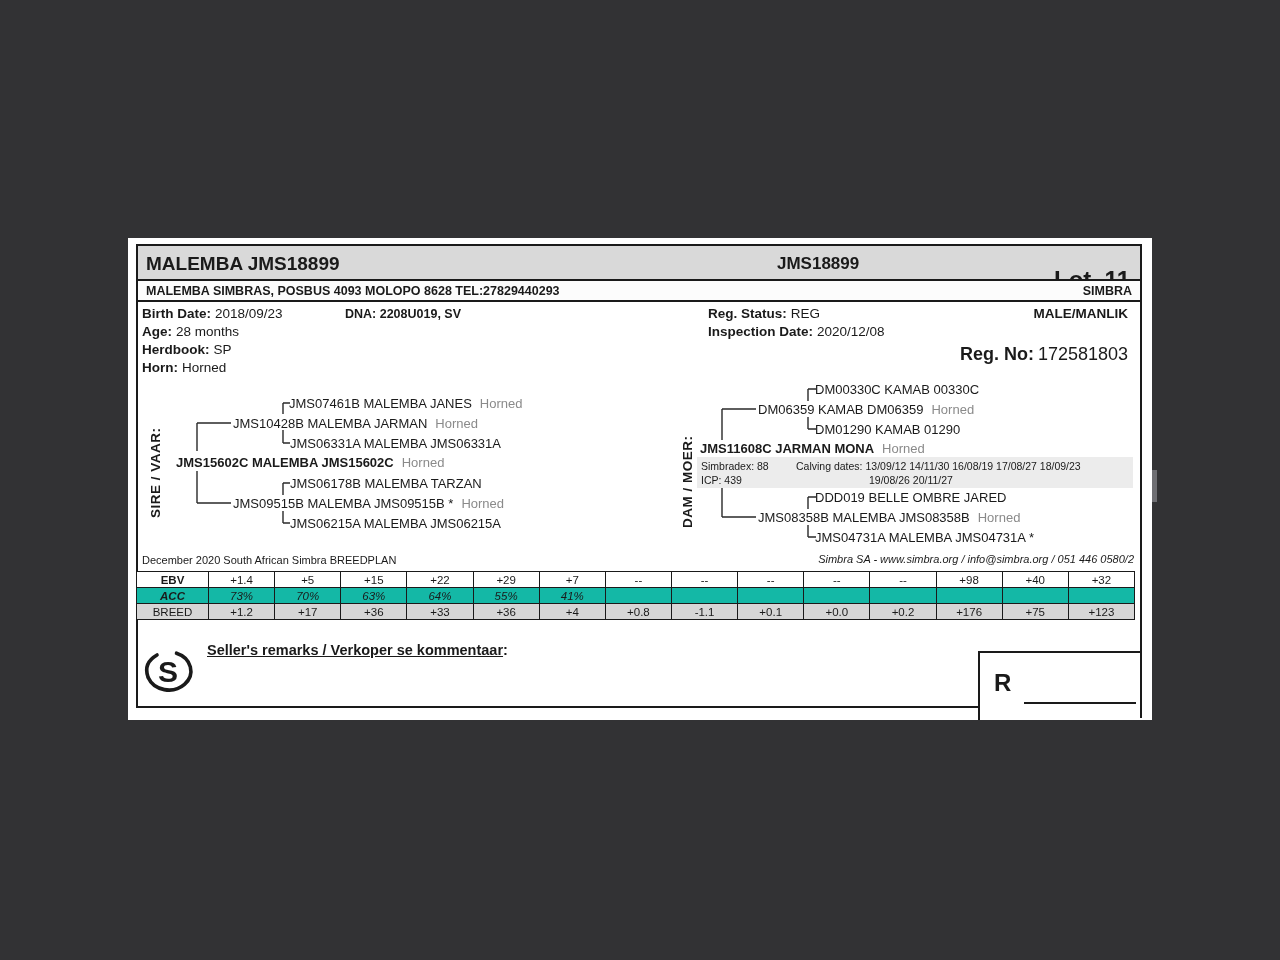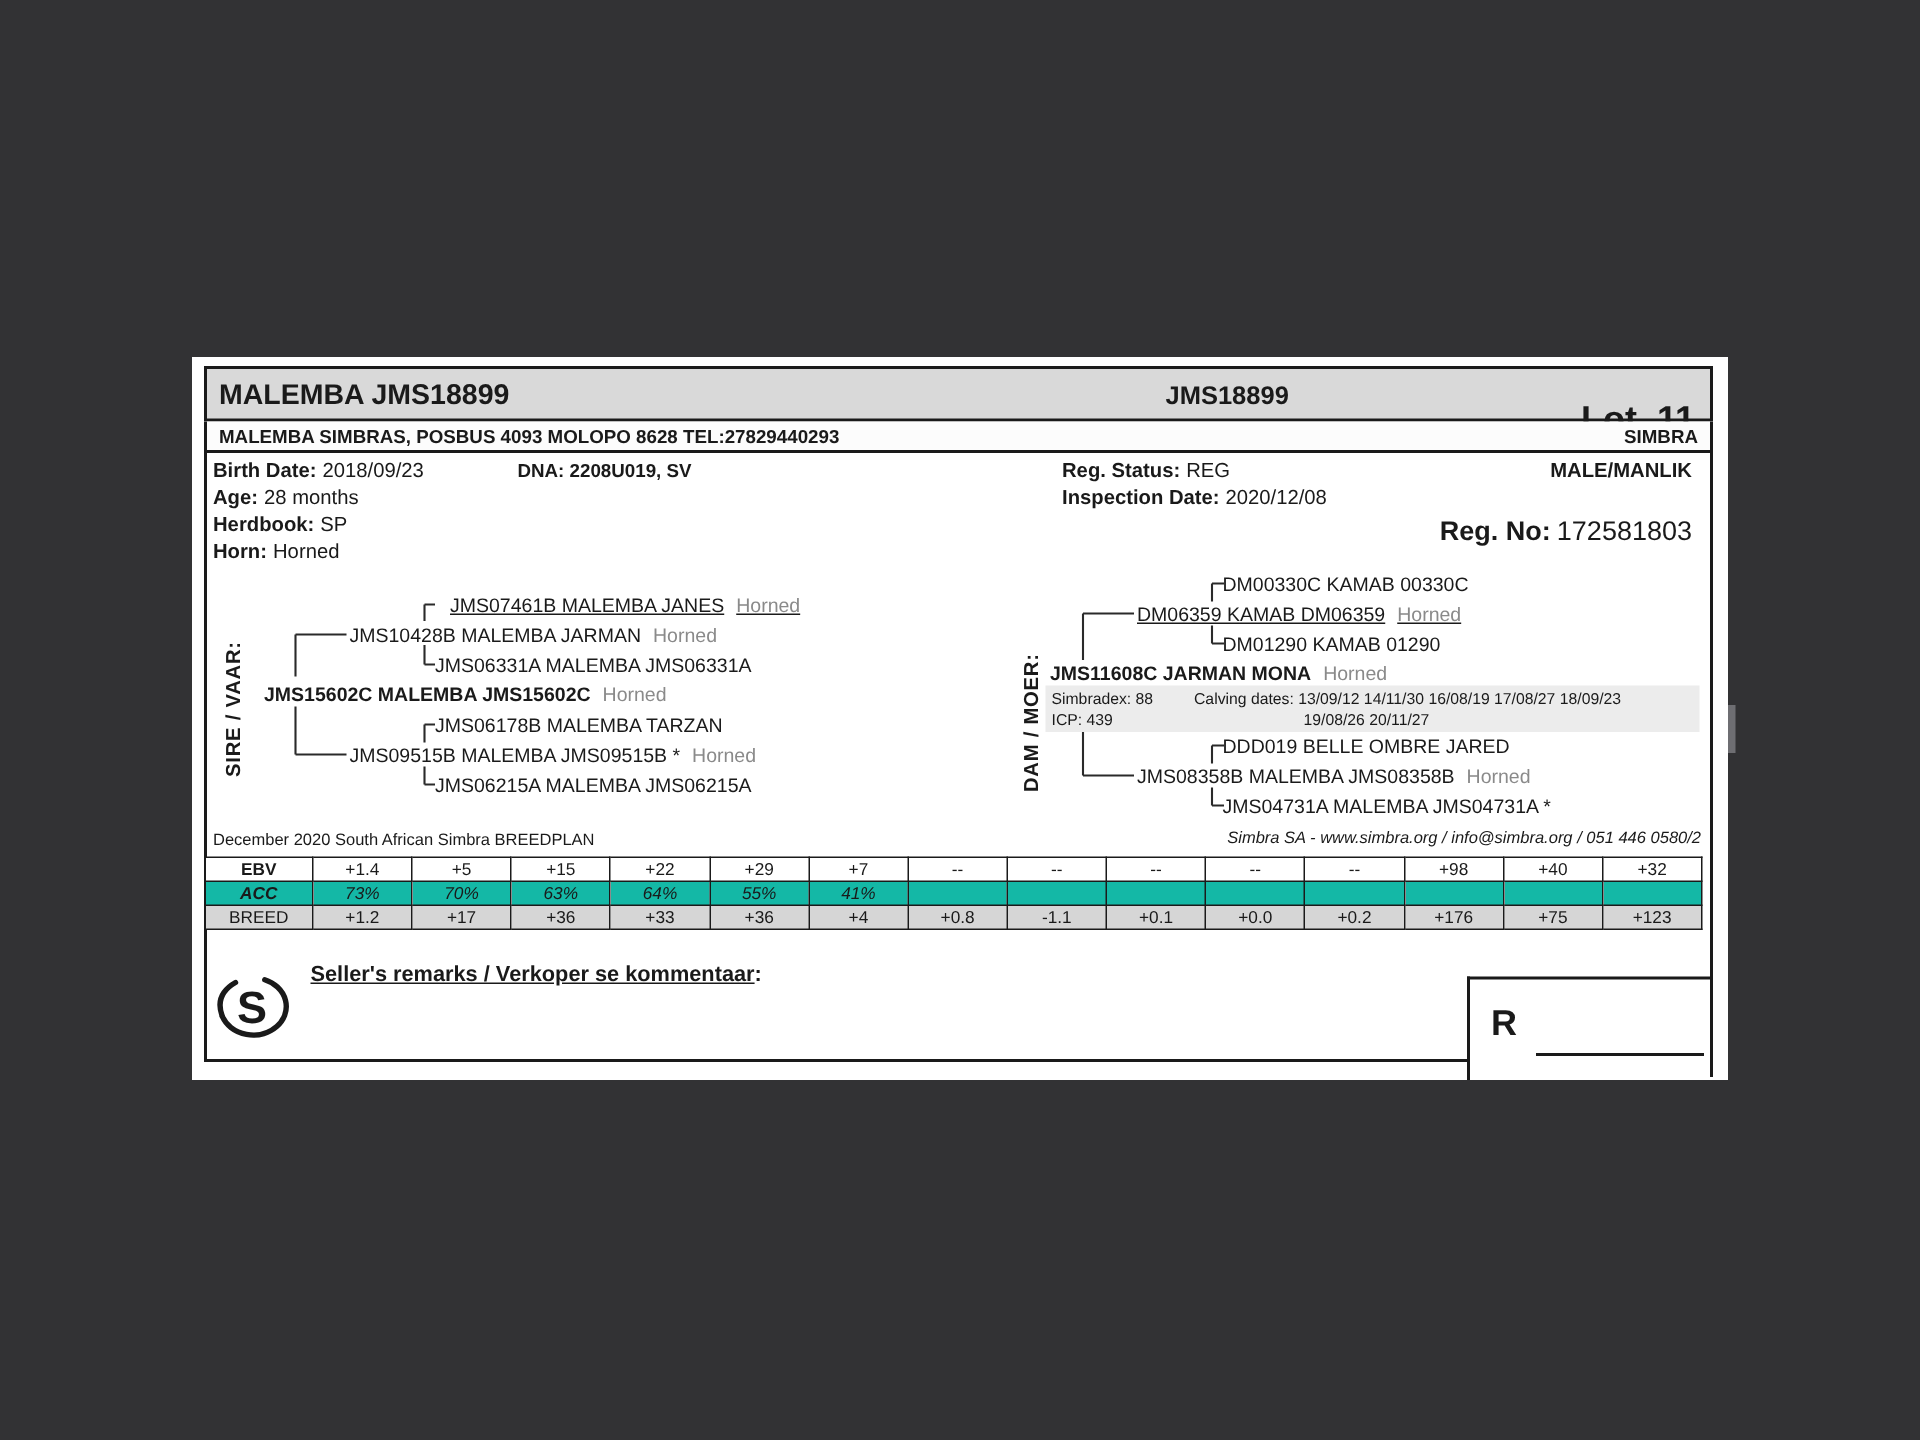--- a/index.html
+++ b/index.html
@@ -141,21 +141,21 @@
 
       <path d="M680,151 L688,151 M680,151 L680,163 M680,179 L680,191 M680,191 L688,191"></path>
 
       <path d="M594,171 L628,171 M594,171 L594,202 M594,250 L594,279 M594,279 L628,279"></path>
 
       <path d="M680,259 L688,259 M680,259 L680,271 M680,287 L680,299 M680,299 L688,299"></path>
     </g>
   </svg>
 
   <div class="vlabel" style="left:20px; top:280px;">SIRE / VAAR:</div>
-  <div class="ped-row" style="left:172px; top:158px;text-decoration:underline;">
+  <div class="ped-row" style="left:161px; top:158px;">
     <span>JMS07461B MALEMBA JANES</span><span class="gray">Horned</span>
   </div>
   <div class="ped-row" style="left:105px; top:178px;">
     <span>JMS10428B MALEMBA JARMAN</span><span class="gray">Horned</span>
   </div>
   <div class="ped-row" style="left:162px; top:198px;">
     <span>JMS06331A MALEMBA JMS06331A</span><span class="gray"></span>
   </div>
   <div class="ped-row subject" style="left:48px; top:217px;">
     <span>JMS15602C MALEMBA JMS15602C</span><span class="gray" style="font-weight:normal;">Horned</span>
@@ -167,21 +167,21 @@
     <span>JMS09515B MALEMBA JMS09515B *</span><span class="gray">Horned</span>
   </div>
   <div class="ped-row" style="left:162px; top:278px;">
     <span>JMS06215A MALEMBA JMS06215A</span><span class="gray"></span>
   </div>
 
   <div class="vlabel" style="left:552px; top:290px;">DAM / MOER:</div>
   <div class="ped-row" style="left:687px; top:144px;">
     <span>DM00330C KAMAB 00330C</span><span class="gray"></span>
   </div>
-  <div class="ped-row" style="left:630px; top:164px;text-decoration:underline;">
+  <div class="ped-row" style="left:630px; top:164px;">
     <span>DM06359 KAMAB DM06359</span><span class="gray">Horned</span>
   </div>
   <div class="ped-row" style="left:687px; top:184px;">
     <span>DM01290 KAMAB 01290</span><span class="gray"></span>
   </div>
   <div class="ped-row subject" style="left:572px; top:203px;">
     <span>JMS11608C JARMAN MONA</span><span class="gray" style="font-weight:normal;">Horned</span>
   </div>
   <div class="dam-band">
     <div class="band-col1">

